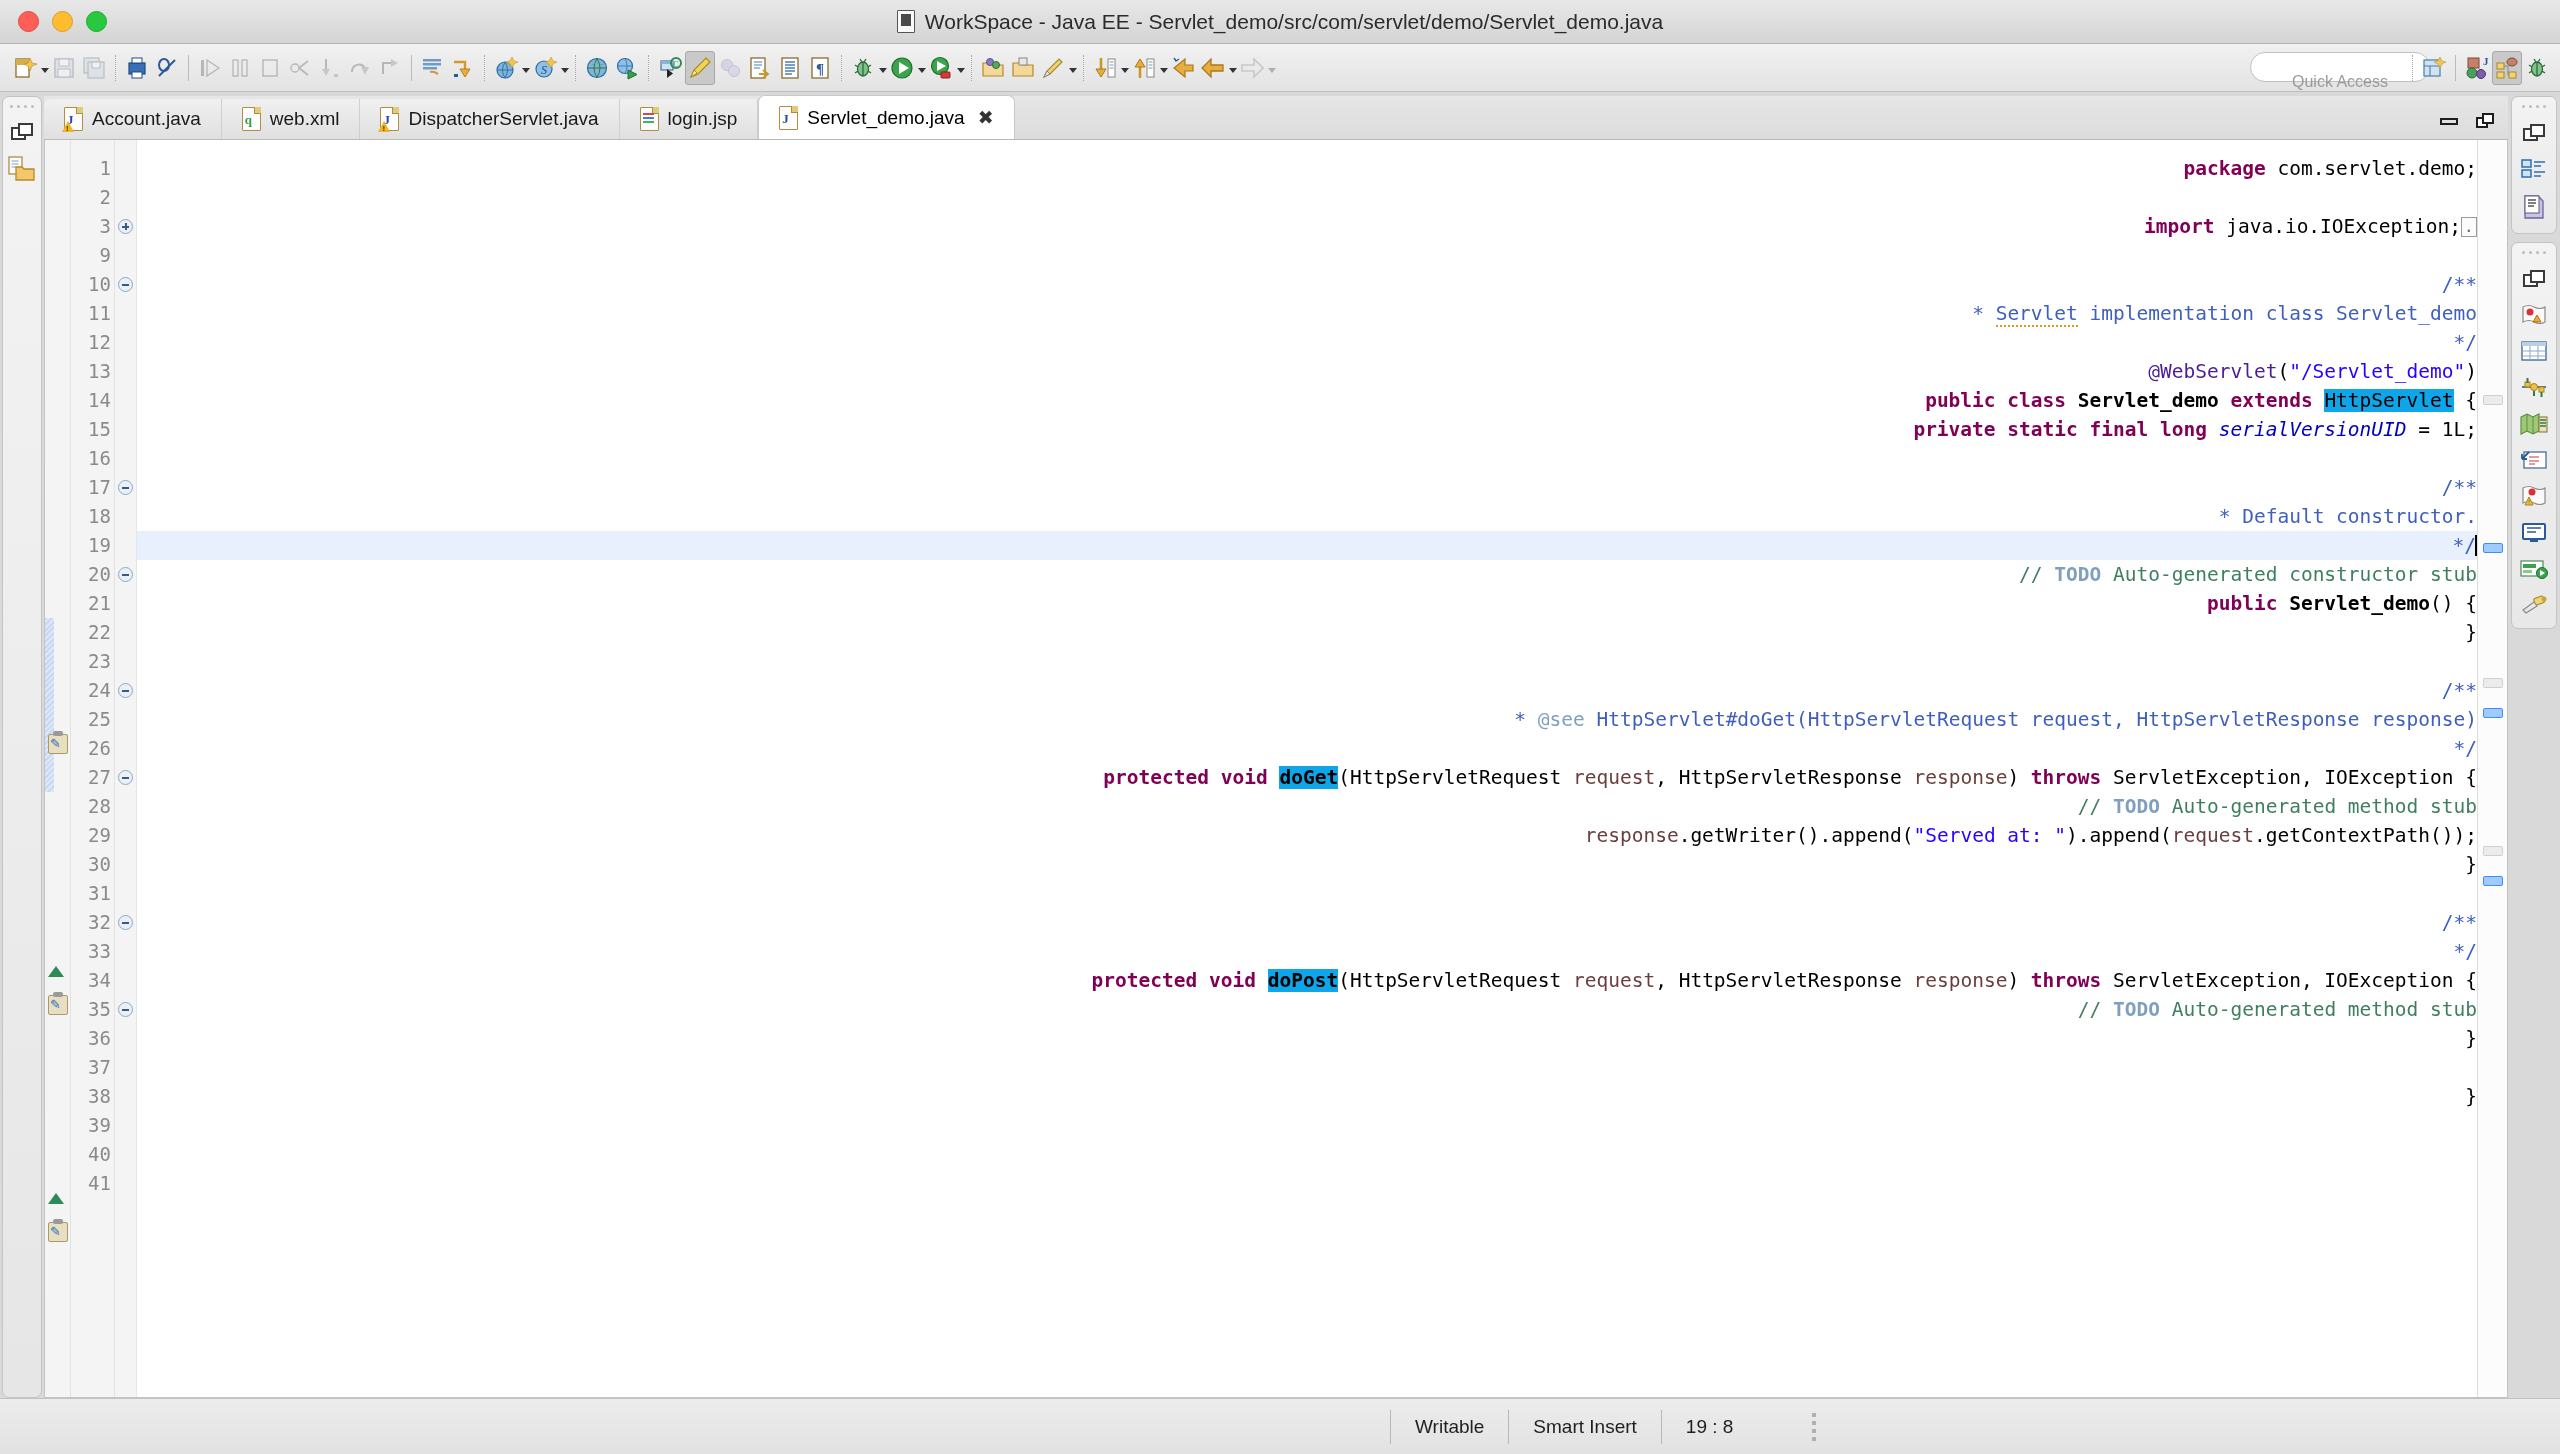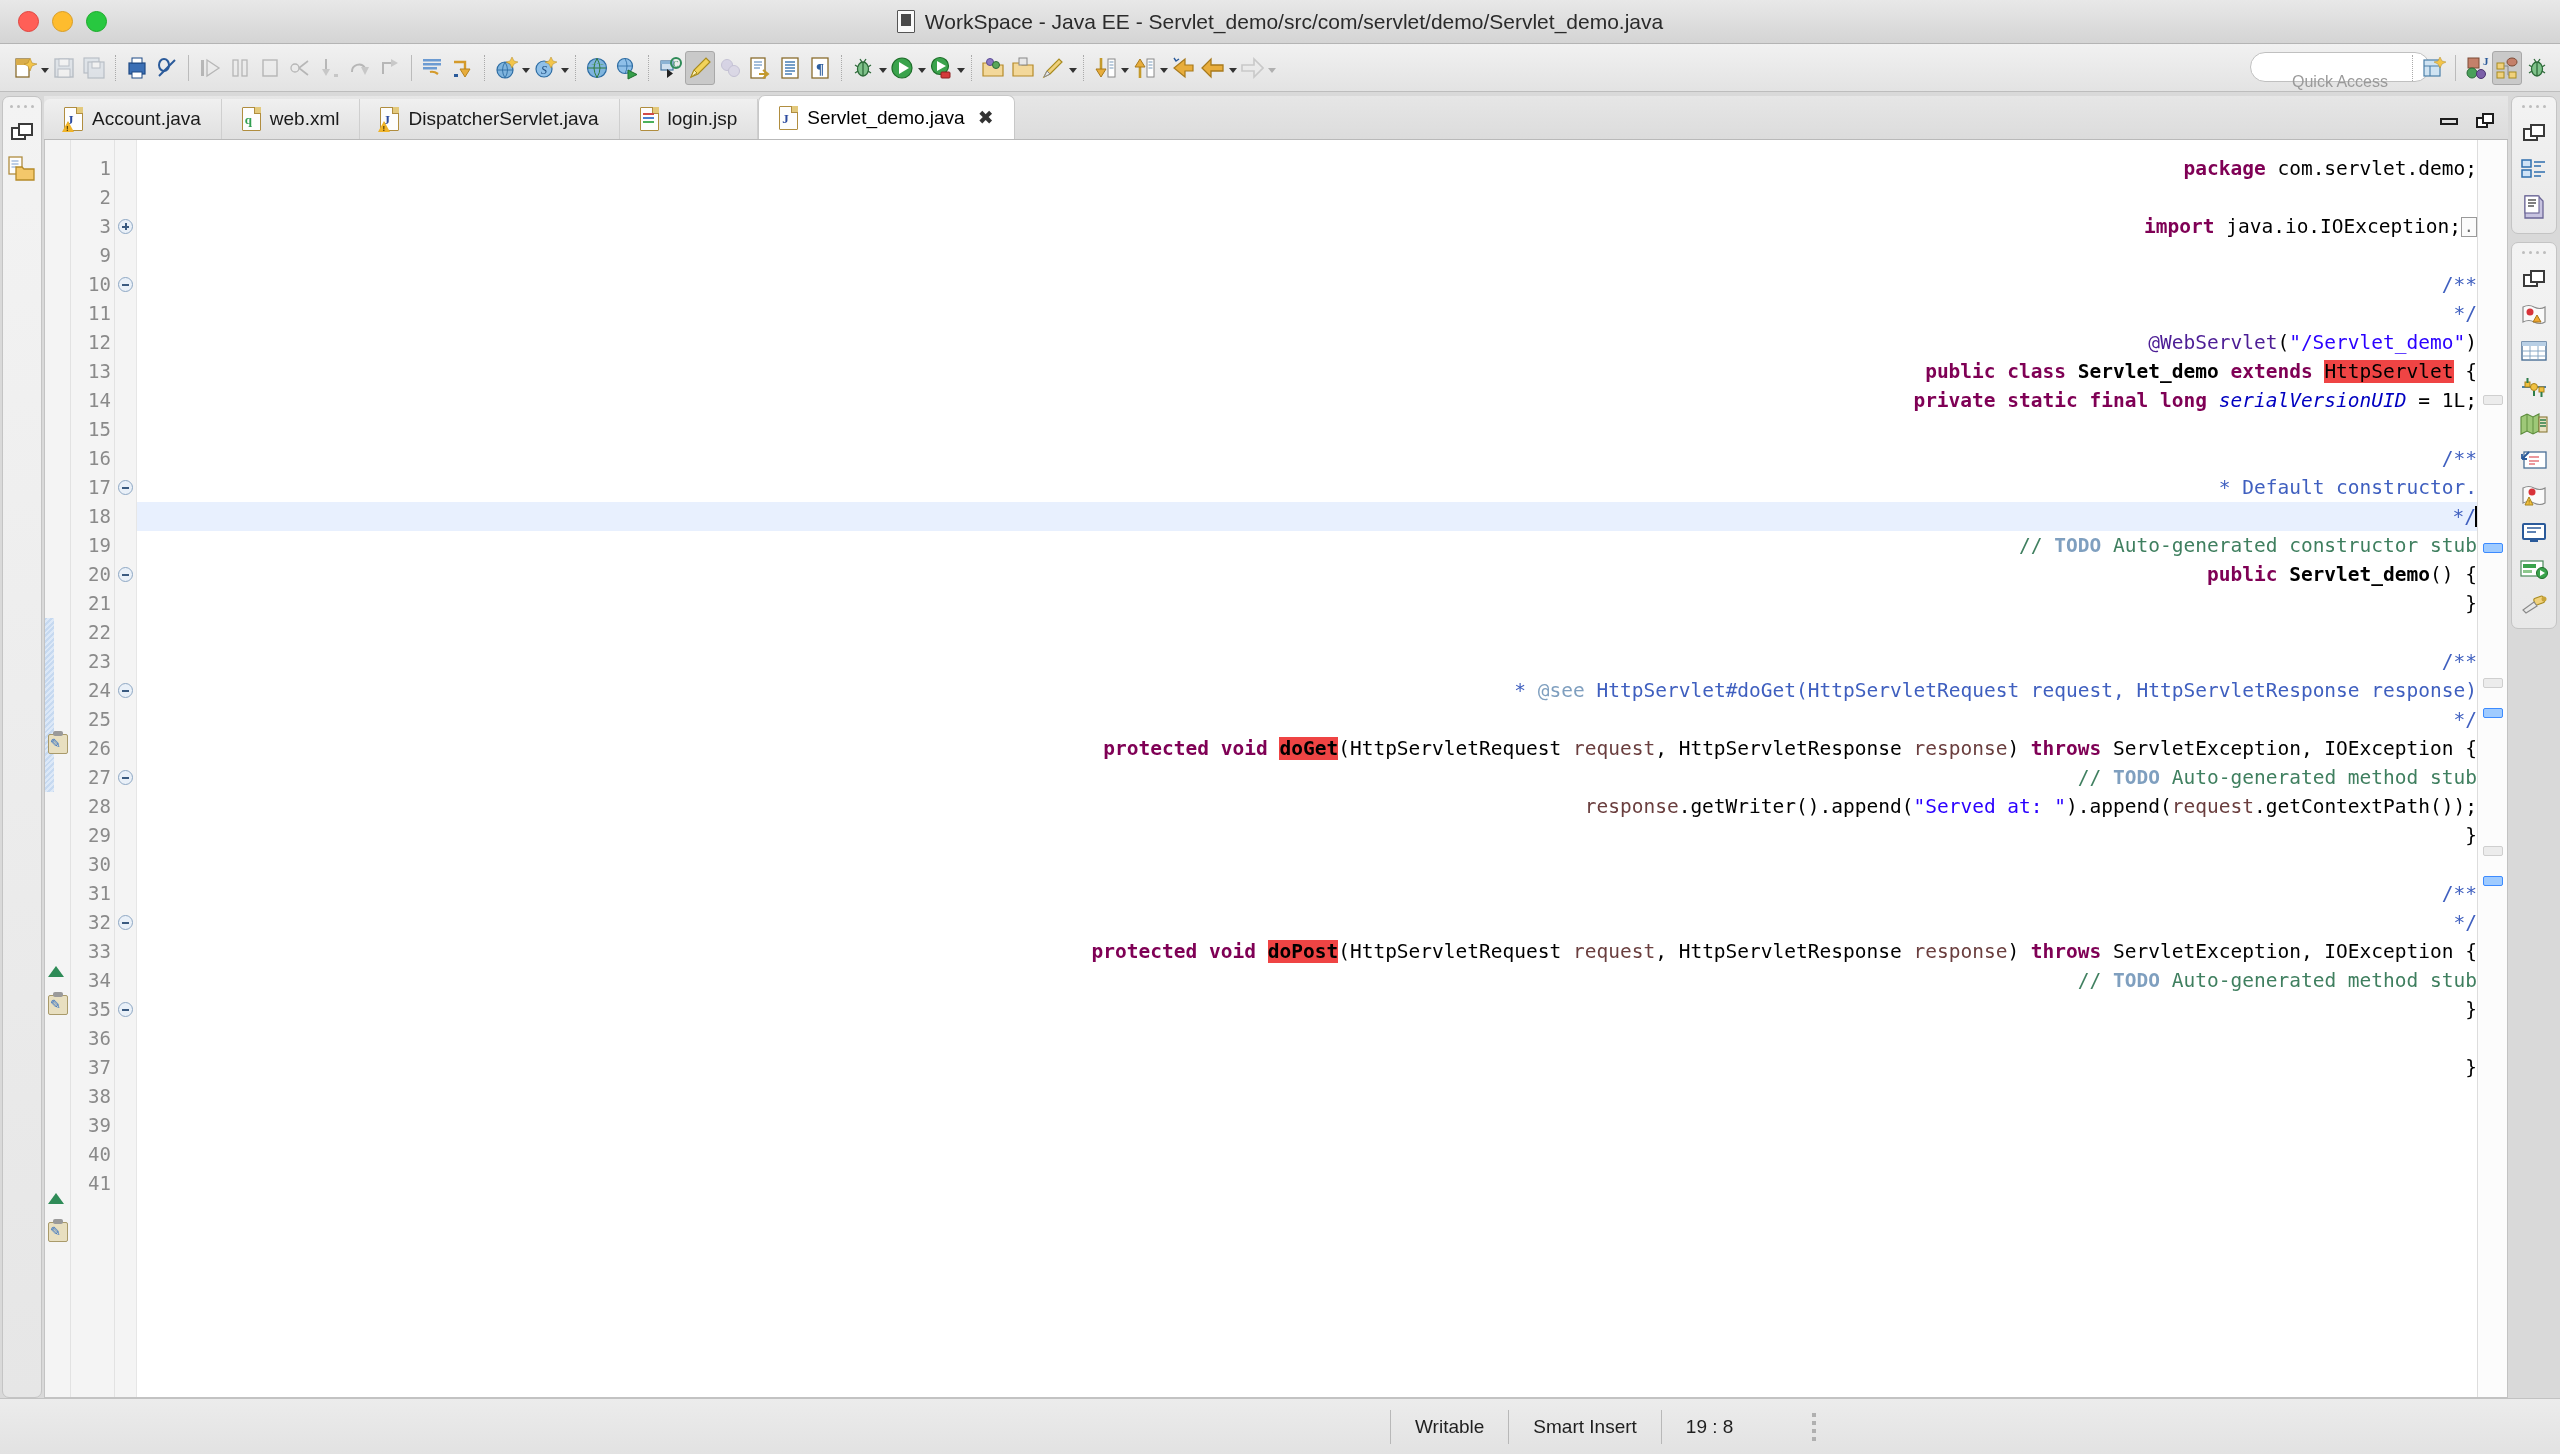--- a/index.html
+++ b/index.html
@@ -187,21 +187,21 @@
   .kw { color: #7f0055; font-weight: bold; }
   .cmt { color: #3f7f5f; }
   .cmt-task { color: #7f9fbf; font-weight: bold; }
   .jdoc { color: #3f5fbf; }
   .jdoc-tag { color: #7f9fbf; }
   .str { color: #2a00ff; }
   .ann { color: #4c1d95; }
   .fld { color: #0000c0; font-style: italic; }
   .param { color: #6a3e3e; }
   .decl { font-weight: bold; }
-  .mhl { background: #ef4444; }
+  .mhl { background: #0ea5e9; }
   .spell { border-bottom: 2px dotted #e8922a; }
   .collapse-box {
     display: inline-block; width: 16px; height: 20px; vertical-align: -4px;
     border: 1px solid #9a9a9a; background: #fbfbfb; position: relative;
   }
   .collapse-box:after {
     content: ".."; position: absolute; left: 2px; top: -6px; font-size: 16px; color: #666;
     font-family: "DejaVu Sans Mono", monospace;
   }
   .caret {
@@ -792,20 +792,21 @@
           <div class="fold-cell"></div>
           <div class="fold-cell"></div>
       </div>
 
       <div class="code-pane">
         <div class="code-line"><span class="kw">package</span> com.servlet.demo;</div>
         <div class="code-line"></div>
         <div class="code-line"><span class="kw">import</span> java.io.IOException;<span class="collapse-box"></span></div>
         <div class="code-line"></div>
         <div class="code-line"><span class="jdoc">/**</span></div>
+        <div class="code-line"><span class="jdoc"> * <span class="spell">Servlet</span> implementation class Servlet_demo</span></div>
         <div class="code-line"><span class="jdoc"> */</span></div>
         <div class="code-line"><span class="ann">@WebServlet</span>(<span class="str">"/Servlet_demo"</span>)</div>
         <div class="code-line"><span class="kw">public</span> <span class="kw">class</span> <span class="decl">Servlet_demo</span> <span class="kw">extends</span> <span class="mhl">HttpServlet</span> {</div>
         <div class="code-line">    <span class="kw">private</span> <span class="kw">static</span> <span class="kw">final</span> <span class="kw">long</span> <span class="fld">serialVersionUID</span> = 1L;</div>
         <div class="code-line"></div>
         <div class="code-line">    <span class="jdoc">/**</span></div>
         <div class="code-line">     <span class="jdoc">* Default constructor.</span></div>
         <div class="code-line hl">     <span class="jdoc">*/</span><span class="caret"></span></div>
         <div class="code-line">        <span class="cmt">// </span><span class="cmt-task">TODO</span><span class="cmt"> Auto-generated constructor stub</span></div>
         <div class="code-line">    <span class="kw">public</span> <span class="decl">Servlet_demo</span>() {</div>

